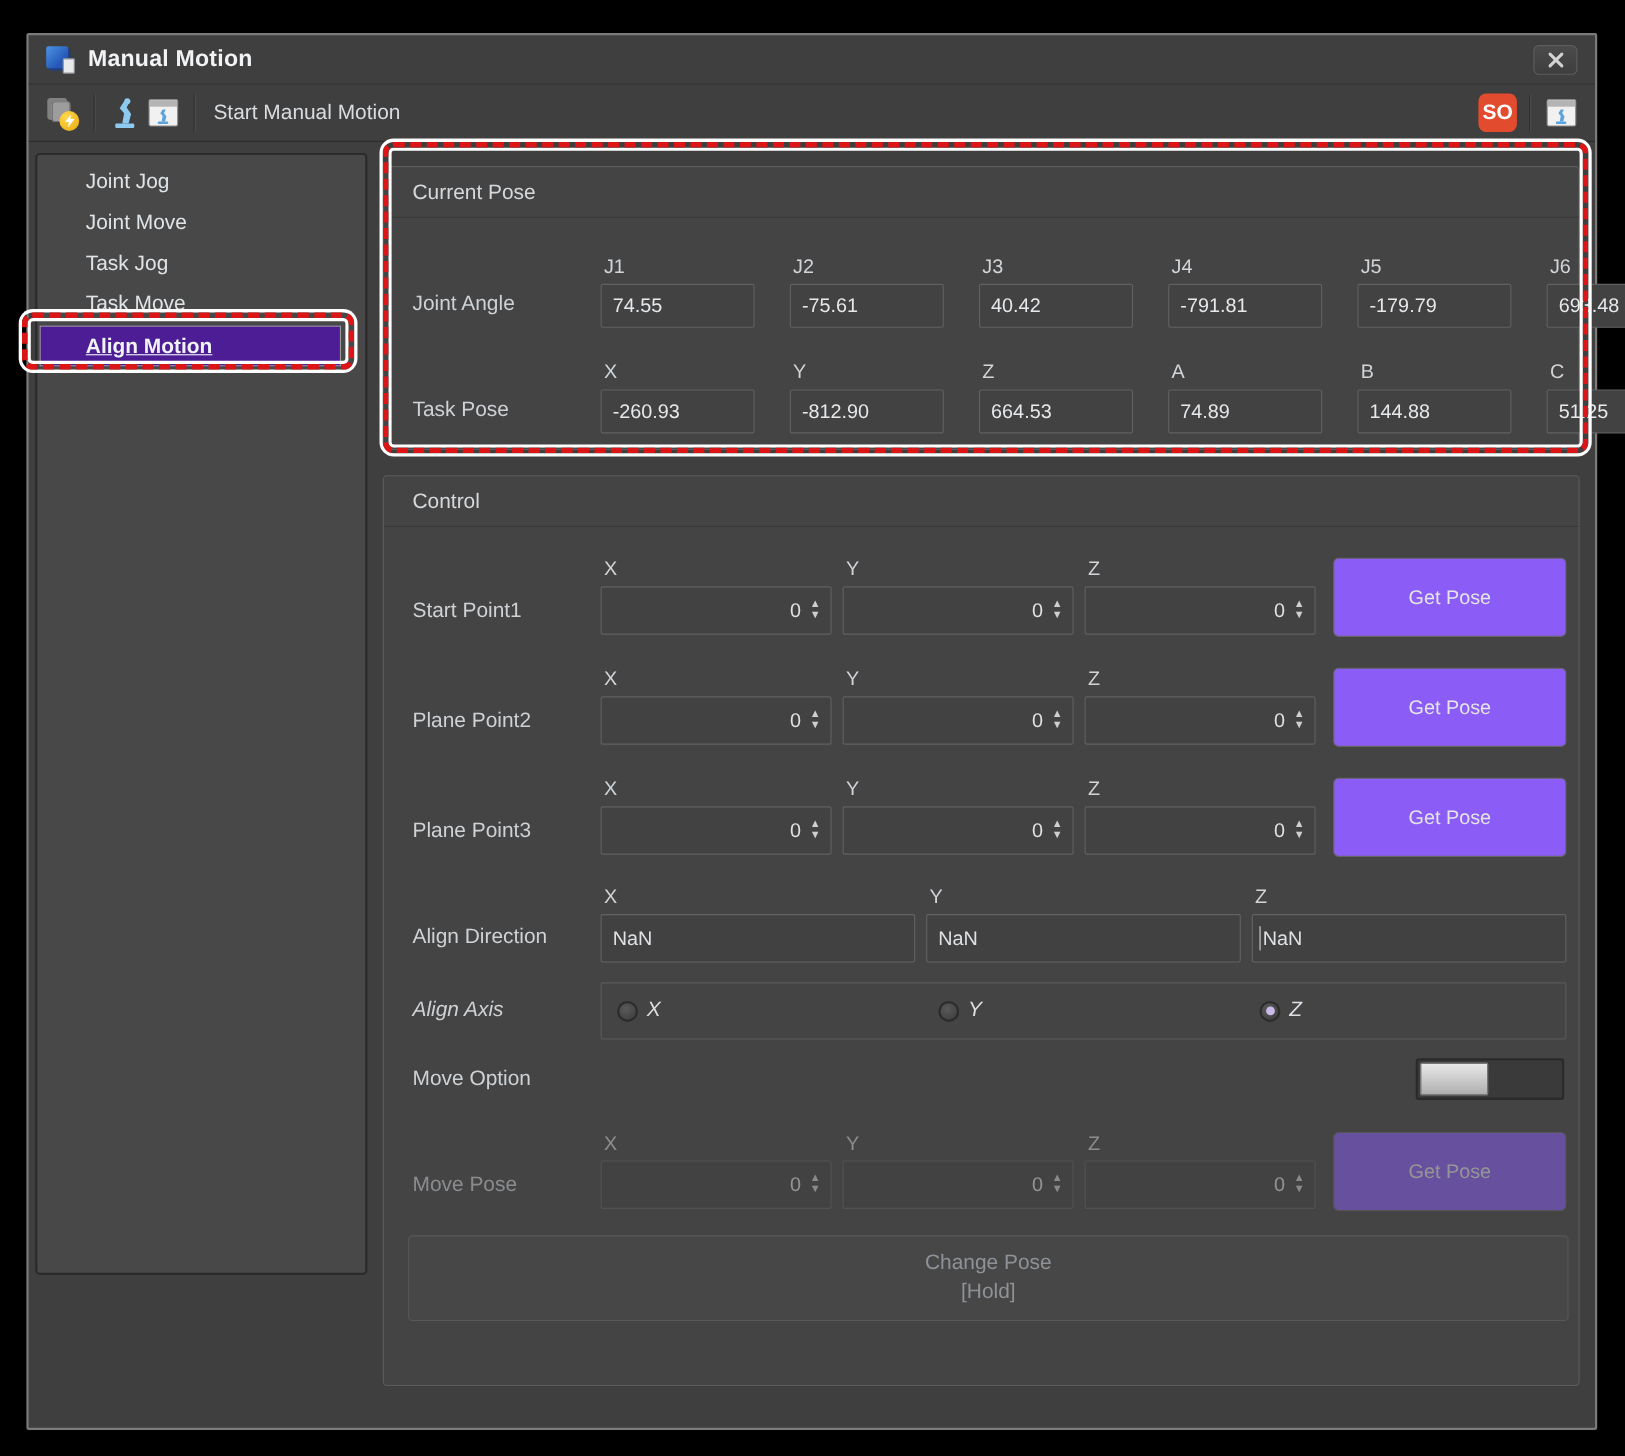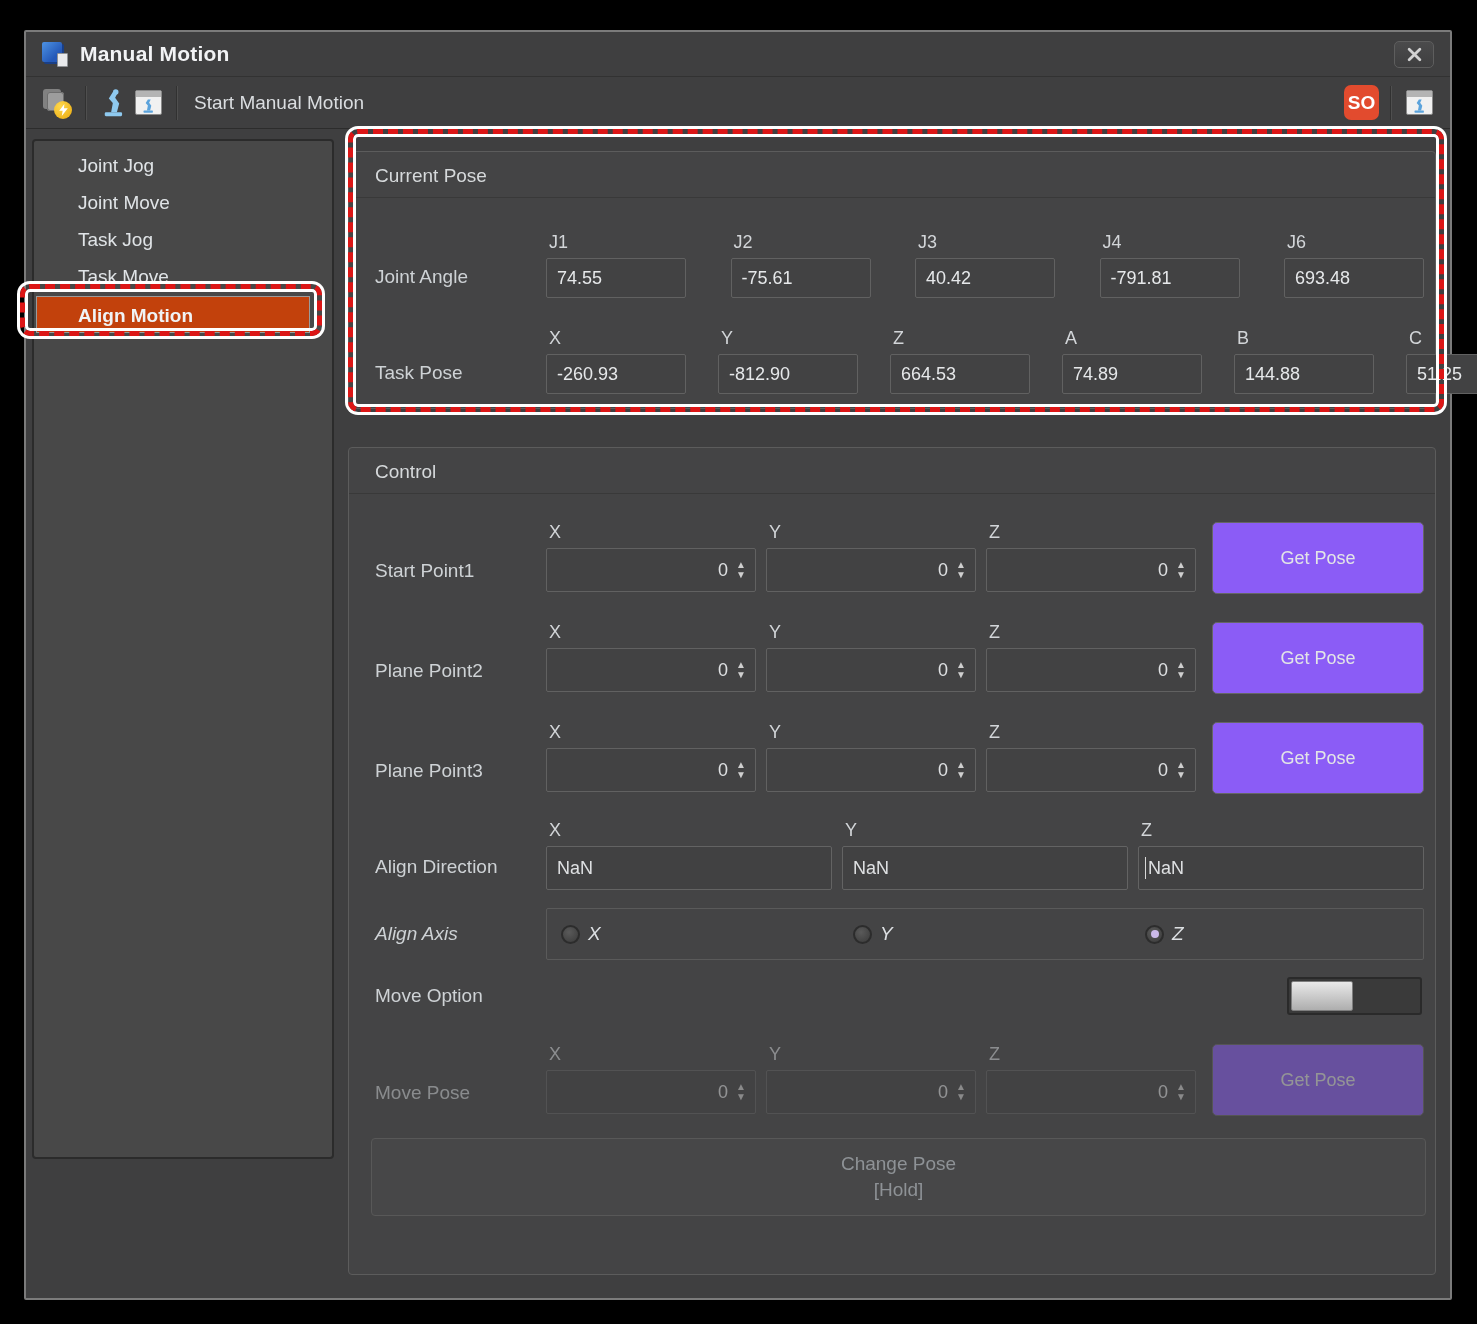--- a/index.html
+++ b/index.html
@@ -46,30 +46,30 @@
   .so-badge { margin-left: auto; width: 35px; height: 35px; border-radius: 7px;
     display: flex; align-items: center; justify-content: center;
     color: #fff; font-weight: bold; font-size: 19px; flex: none; }
 
   
   .content { display: flex; height: 1042px; padding: 10px 14px 12px 6px; }
   .sidebar { width: 302px; flex: none; background: #484848; border: 2px solid #2b2b2b;
     border-radius: 4px; padding-top: 6px; }
   .side-item { height: 37px; line-height: 37px; padding-left: 44px; font-size: 19px;
     color: #e0e4e7; cursor: pointer; }
-  .side-item.selected { font-weight: bold; color: #f0f3f5; background: #c2410c;
-    border: 1px solid #9b9b9b; margin: 1px 22px 0 2px; padding-left: 41px; }
+  .side-item.selected { font-weight: bold; color: #f0f3f5; background: #4c1d95;
+    border: 1px solid #9b9b9b; margin: 1px 22px 0 2px; padding-left: 41px; text-decoration: underline; }
 
   .main { flex: 1; margin-left: 14px; padding-top: 12px; }
 
   .group { border: 1px solid #5c5c5c; border-radius: 4px; background: #444445; }
   .group-header { height: 46px; padding: 13px 0 0 26px; font-size: 19px; color: #d6d9db;
     border-bottom: 1px solid #393939; }
   .cp-group { height: 258px; }
-  .ctrl-group { height: 828px; margin-top: 38px; }
+  .ctrl-group { height: 828px; margin-top: 23px; }
 
   .row { display: flex; padding-left: 26px; }
   .row-label { width: 171px; flex: none; font-size: 19px; color: #ced2d5; }
   .cols { position: relative; display: flex; gap: 32px; }
   .col { display: flex; flex-direction: column; }
   .col-h { font-size: 18px; color: #d2d5d8; margin: 0 0 6px 3px; line-height: 20px; }
 
   
   .pose-row1 { margin-top: 34px; } .pose-row2 { margin-top: 30px; }
   .pose-row .row-label { padding-top: 34px; }
@@ -226,20 +226,24 @@
                 <div class="col-h">J2</div>
                 <div class="val-box">-75.61</div>
               </div>
             <div class="col">
                 <div class="col-h">J3</div>
                 <div class="val-box">40.42</div>
               </div>
             <div class="col">
                 <div class="col-h">J4</div>
                 <div class="val-box">-791.81</div>
+              </div>
+            <div class="col">
+                <div class="col-h">J5</div>
+                <div class="val-box">-179.79</div>
               </div>
             <div class="col">
                 <div class="col-h">J6</div>
                 <div class="val-box">693.48</div>
               </div>
           </div>
         </div>
 
         <div class="row pose-row pose-row2">
           <div class="row-label">Task Pose</div>

